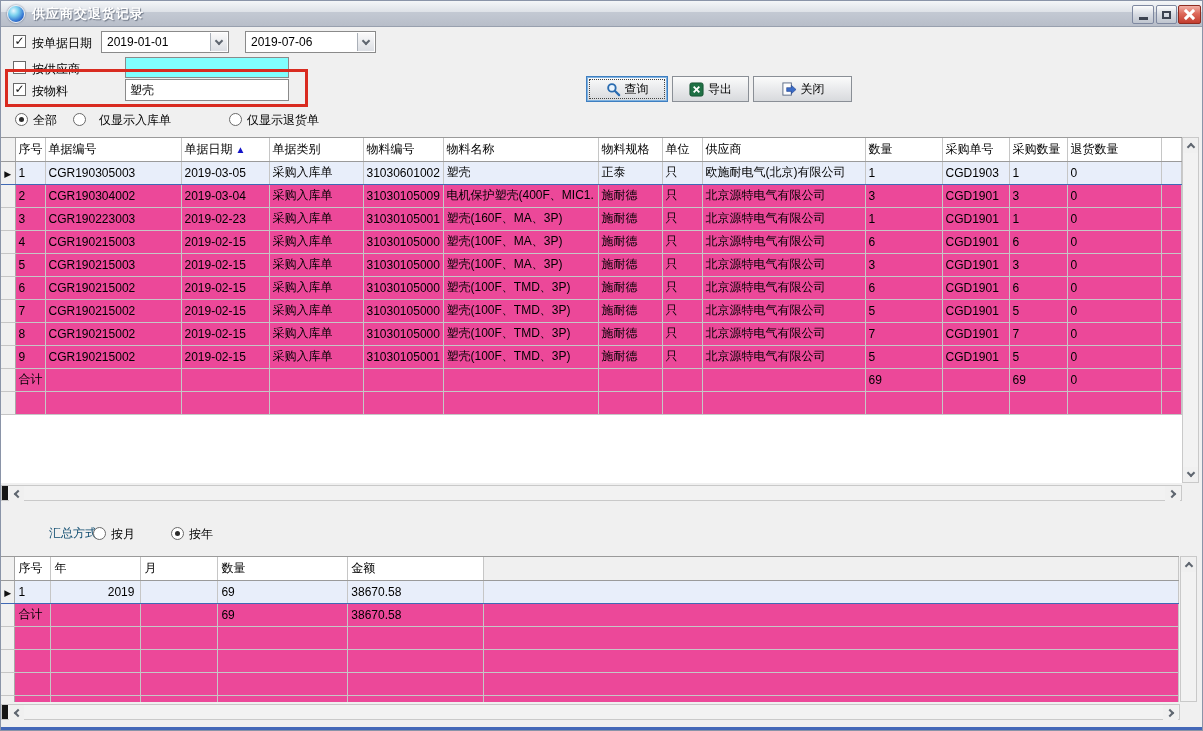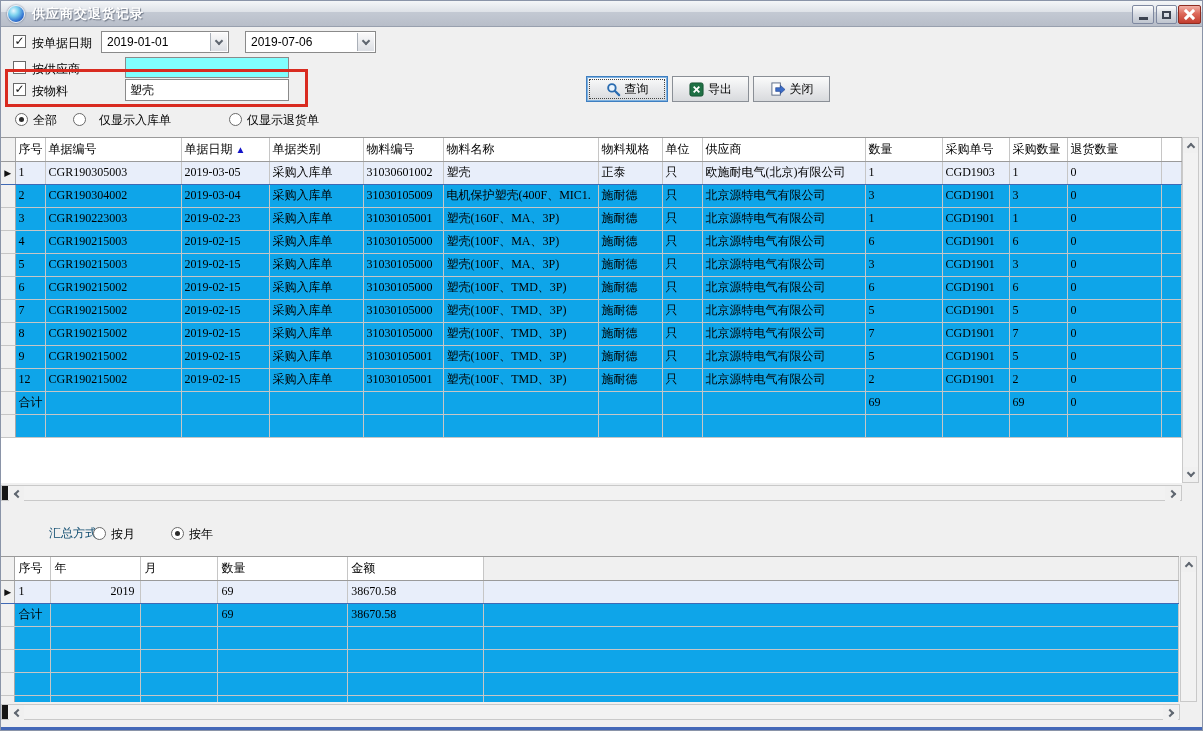--- a/index.html
+++ b/index.html
@@ -40,24 +40,24 @@
   .chev.left { transform:rotate(45deg); margin-left:2px; }
   .chev.right { transform:rotate(-135deg); margin-right:2px; }
   #supplier-field { position:absolute; left:124px; top:56px; width:164px; height:21px; background:#80ffff; border:1px solid #8a8a8a; }
   #material-input { position:absolute; left:124px; top:78px; width:164px; height:22px; border:1px solid #8a8a8a; font-size:12px; padding-left:4px; font-family:inherit; background:#fff; }
   #red-rect { position:absolute; left:4px; top:68px; width:303px; height:38px; border:3px solid #d92b20; z-index:5; pointer-events:none; }
 
   
   .abtn { position:absolute; top:75px; height:26px; background:linear-gradient(#fbfbfb,#e9eaec 50%,#d8dadd); border:1px solid #8a8f96; font-size:12px; display:flex; align-items:center; justify-content:center; gap:4px; }
   #btn-query { left:585px; width:82px; border:1px solid #3f7fc1; box-shadow:0 0 0 1px #7fb2e0 inset; outline:1px dotted #444; outline-offset:-4px;text-align:center; }
   #btn-export { left:671px; width:77px; }
-  #btn-closeact { left:752px; width:77px; }
+  #btn-closeact { left:752px; width:99px; }
 
   
-  table { border-collapse:collapse; table-layout:fixed; background:#0ea5e9;font-family:Liberation Serif, serif; }
+  table { border-collapse:collapse; table-layout:fixed; background:#ec4899; }
   td { height:23px; font-size:12px; padding:0 0 0 3px; white-space:nowrap; overflow:hidden; border-right:1px solid #c6c6c6; border-bottom:1px solid #c6c6c6; color:#000; }
   tr.head td { background:#fff; border-bottom:1px solid #9a9a9a; }
   td.ind { background:#f0f0f0; border-right:1px solid #a8a8a8; padding:0; text-align:center; }
   tr.head td.ind { background:#f0f0f0; }
   .cur-arrow { display:none; font-size:9px; color:#111; }
   tr.selected td { background:#e8eefa; border-top:1px solid #3f69b5; border-bottom:1px solid #3f69b5; }
   tr.selected td.ind { background:#f0f0f0; }
   tr.selected .cur-arrow { display:inline; }
   #main-grid { position:absolute; left:0; top:136px; width:1181px; height:346px; overflow:hidden; background:#fff; border-top:1px solid #9a9a9a; }
   #bottom-grid { position:absolute; left:0; top:555px; width:1178px; height:146px; overflow:hidden; background:#fff; border-top:1px solid #9a9a9a; }
@@ -332,37 +332,20 @@
             <td>塑壳(100F、TMD、3P)</td>
     <td>施耐德</td>
             <td>只</td>
     <td>北京源特电气有限公司</td>
             <td>5</td>
     <td>CGD1901</td>
             <td>5</td>
     <td>0</td>
     <td></td>
   </tr>
-          <tr>
-    <td class="ind"></td>
-    <td>12</td>
-            <td>CGR190215002</td>
-    <td>2019-02-15</td>
-            <td>采购入库单</td>
-    <td>31030105001</td>
-            <td>塑壳(100F、TMD、3P)</td>
-    <td>施耐德</td>
-            <td>只</td>
-    <td>北京源特电气有限公司</td>
-            <td>2</td>
-    <td>CGD1901</td>
-            <td>2</td>
-    <td>0</td>
-    <td></td>
-  </tr>
         </tbody>
       <tbody>
           <tr>
         <td class="ind"></td>
         <td>合计</td>
         <td></td>
             <td></td>
             <td></td>
             <td></td>
             <td></td>

